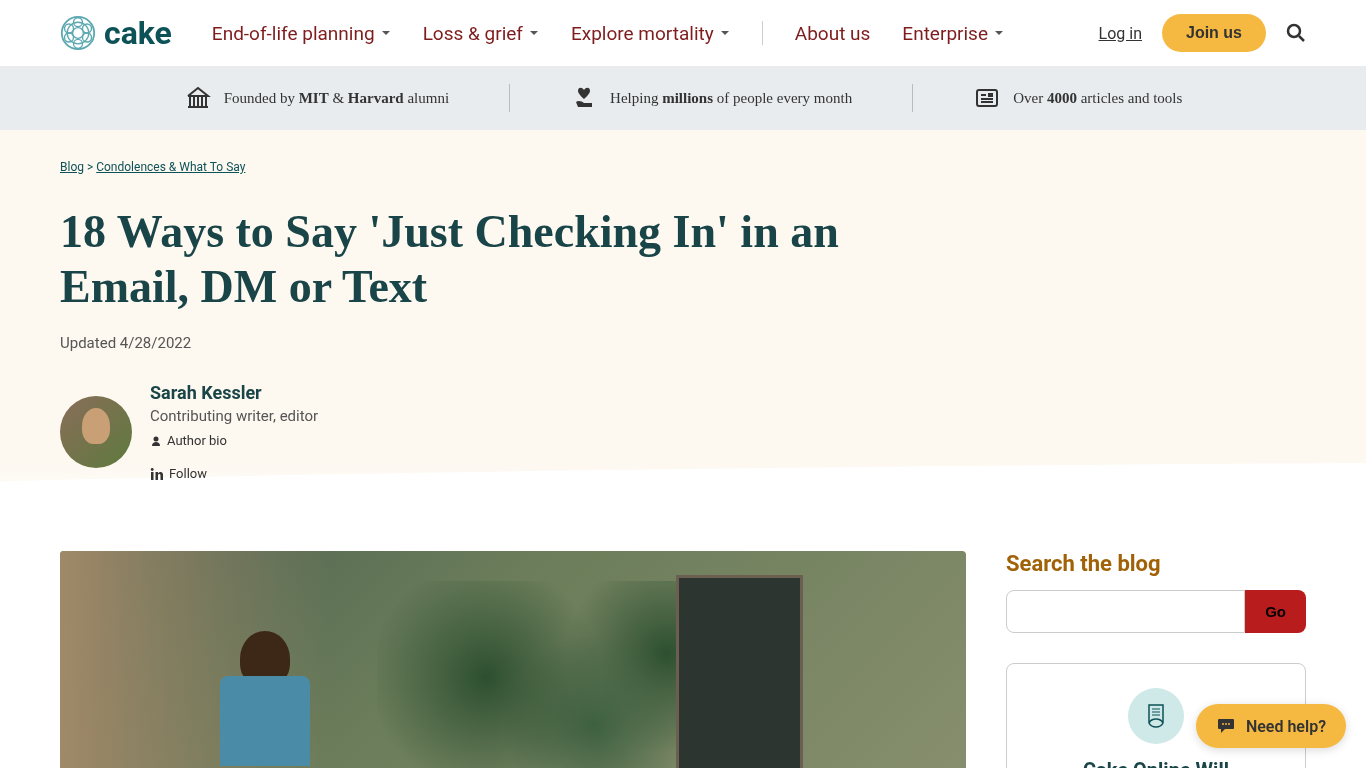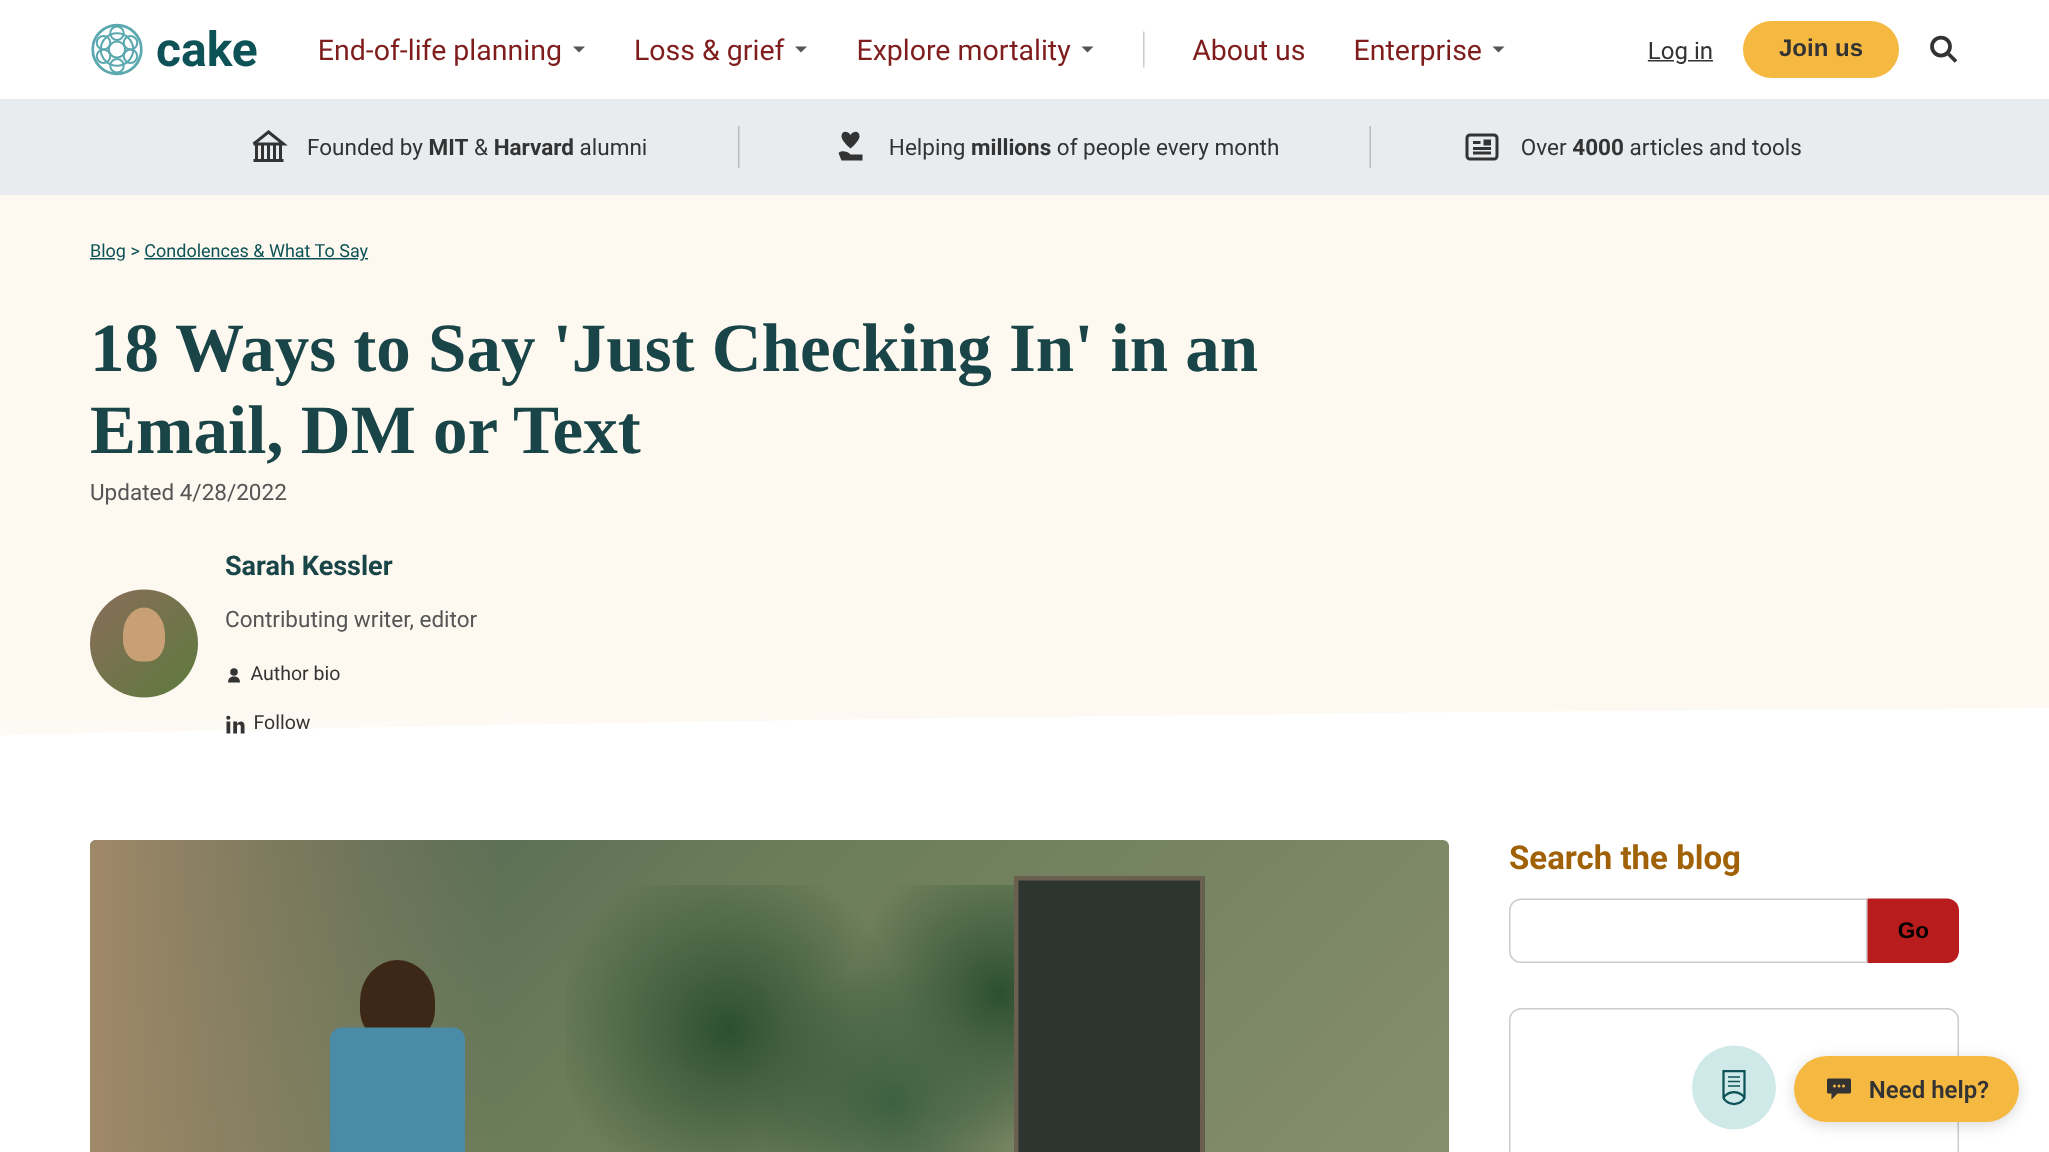--- a/index.html
+++ b/index.html
@@ -9,34 +9,34 @@
 .logo{display:flex;align-items:center;gap:8px;font-size:32px;font-weight:700;color:#0d5257;text-decoration:none;}
 .logo-icon{width:36px;height:36px;}
 .nav{display:flex;align-items:center;gap:32px;}
 .nav-item{display:flex;align-items:center;gap:6px;font-size:19px;color:#7f1d1d;cursor:pointer;}
 .nav-item .caret{width:10px;height:10px;}
 .nav-divider{width:1px;height:24px;background:#ccc;}
 .header-right{display:flex;align-items:center;gap:20px;}
 .login{text-decoration:underline;color:#333;font-size:16px;cursor:pointer;}
 .join{background:#f5b841;color:#333;padding:10px 24px;border-radius:24px;font-size:16px;font-weight:600;cursor:pointer;border:none;}
 .search-icon{width:20px;height:20px;cursor:pointer;}
-.trust-bar{background:#e8ecef;padding:18px 16px;display:flex;justify-content:center;gap:60px;align-items:center;}
+.trust-bar{background:#e8ecef;padding:18px 16px;display:flex;justify-content:center;gap:60px;align-items:center;font-family:Liberation Serif, serif;}
 .trust-item{display:flex;align-items:center;gap:12px;font-size:15px;color:#333;}
 .trust-item .icon{width:28px;height:28px;}
 .trust-divider{width:1px;height:28px;background:#bbb;}
 .hero-bg{background:linear-gradient(180deg,#fdf8f0 0%,#fdf8f0 85%,#fff 100%);padding:30px 60px 40px;position:relative;}
 .hero-bg::after{content:"";position:absolute;bottom:0;left:0;right:0;height:60px;background:#fff;border-radius:100% 0 0 0 / 100% 0 0 0;transform:scaleX(2);}
 .breadcrumb{font-size:12px;color:#0d5257;margin-bottom:30px;position:relative;z-index:1;}
 .breadcrumb a{color:#0d5257;text-decoration:underline;}
-.title{font-family:Georgia,serif;font-size:46px;font-weight:700;color:#1a4548;line-height:1.2;max-width:900px;margin-bottom:5px;position:relative;z-index:1;}
+.title{font-family:Georgia,serif;font-size:46px;font-weight:700;color:#1a4548;line-height:1.2;max-width:900px;margin-bottom:20px;position:relative;z-index:1;}
 .updated{font-size:15px;color:#555;margin-bottom:30px;position:relative;z-index:1;}
 .author{display:flex;align-items:center;gap:18px;position:relative;z-index:1;}
 .avatar{width:72px;height:72px;border-radius:50%;background:linear-gradient(135deg,#8a6d5a 0%,#5d7a3d 100%);position:relative;overflow:hidden;}
 .avatar::after{content:"";position:absolute;left:22px;top:12px;width:28px;height:36px;background:#c9a076;border-radius:50% 50% 40% 40%;}
-.author-info{display:flex;flex-direction:column;gap:16px;}
+.author-info{display:flex;flex-direction:column;gap:4px;}
 .author-name{font-size:18px;font-weight:700;color:#1a4548;}
 .author-role{font-size:15px;color:#555;}
 .author-links{display:flex;gap:18px;margin-top:4px;font-size:13px;color:#333;flex-direction:column;}
 .author-link{display:flex;align-items:center;gap:5px;cursor:pointer;}
 .content{display:flex;gap:40px;padding:30px 60px;align-items:flex-start;}
 .main{flex:1;}
 .hero-image{width:100%;height:300px;background:linear-gradient(135deg,#4a6050 0%,#6b7d5a 40%,#8a9070 100%);border-radius:4px;position:relative;overflow:hidden;}
 .hero-image::before{content:"";position:absolute;left:0;top:0;width:30%;height:100%;background:linear-gradient(90deg,#a08968 0%,transparent 100%);}
 .hero-image .person{position:absolute;left:16%;bottom:20%;width:120px;height:160px;}
 .hero-image .person::before{content:"";position:absolute;top:0;left:35px;width:50px;height:55px;background:#3d2817;border-radius:50% 50% 40% 40%;}

